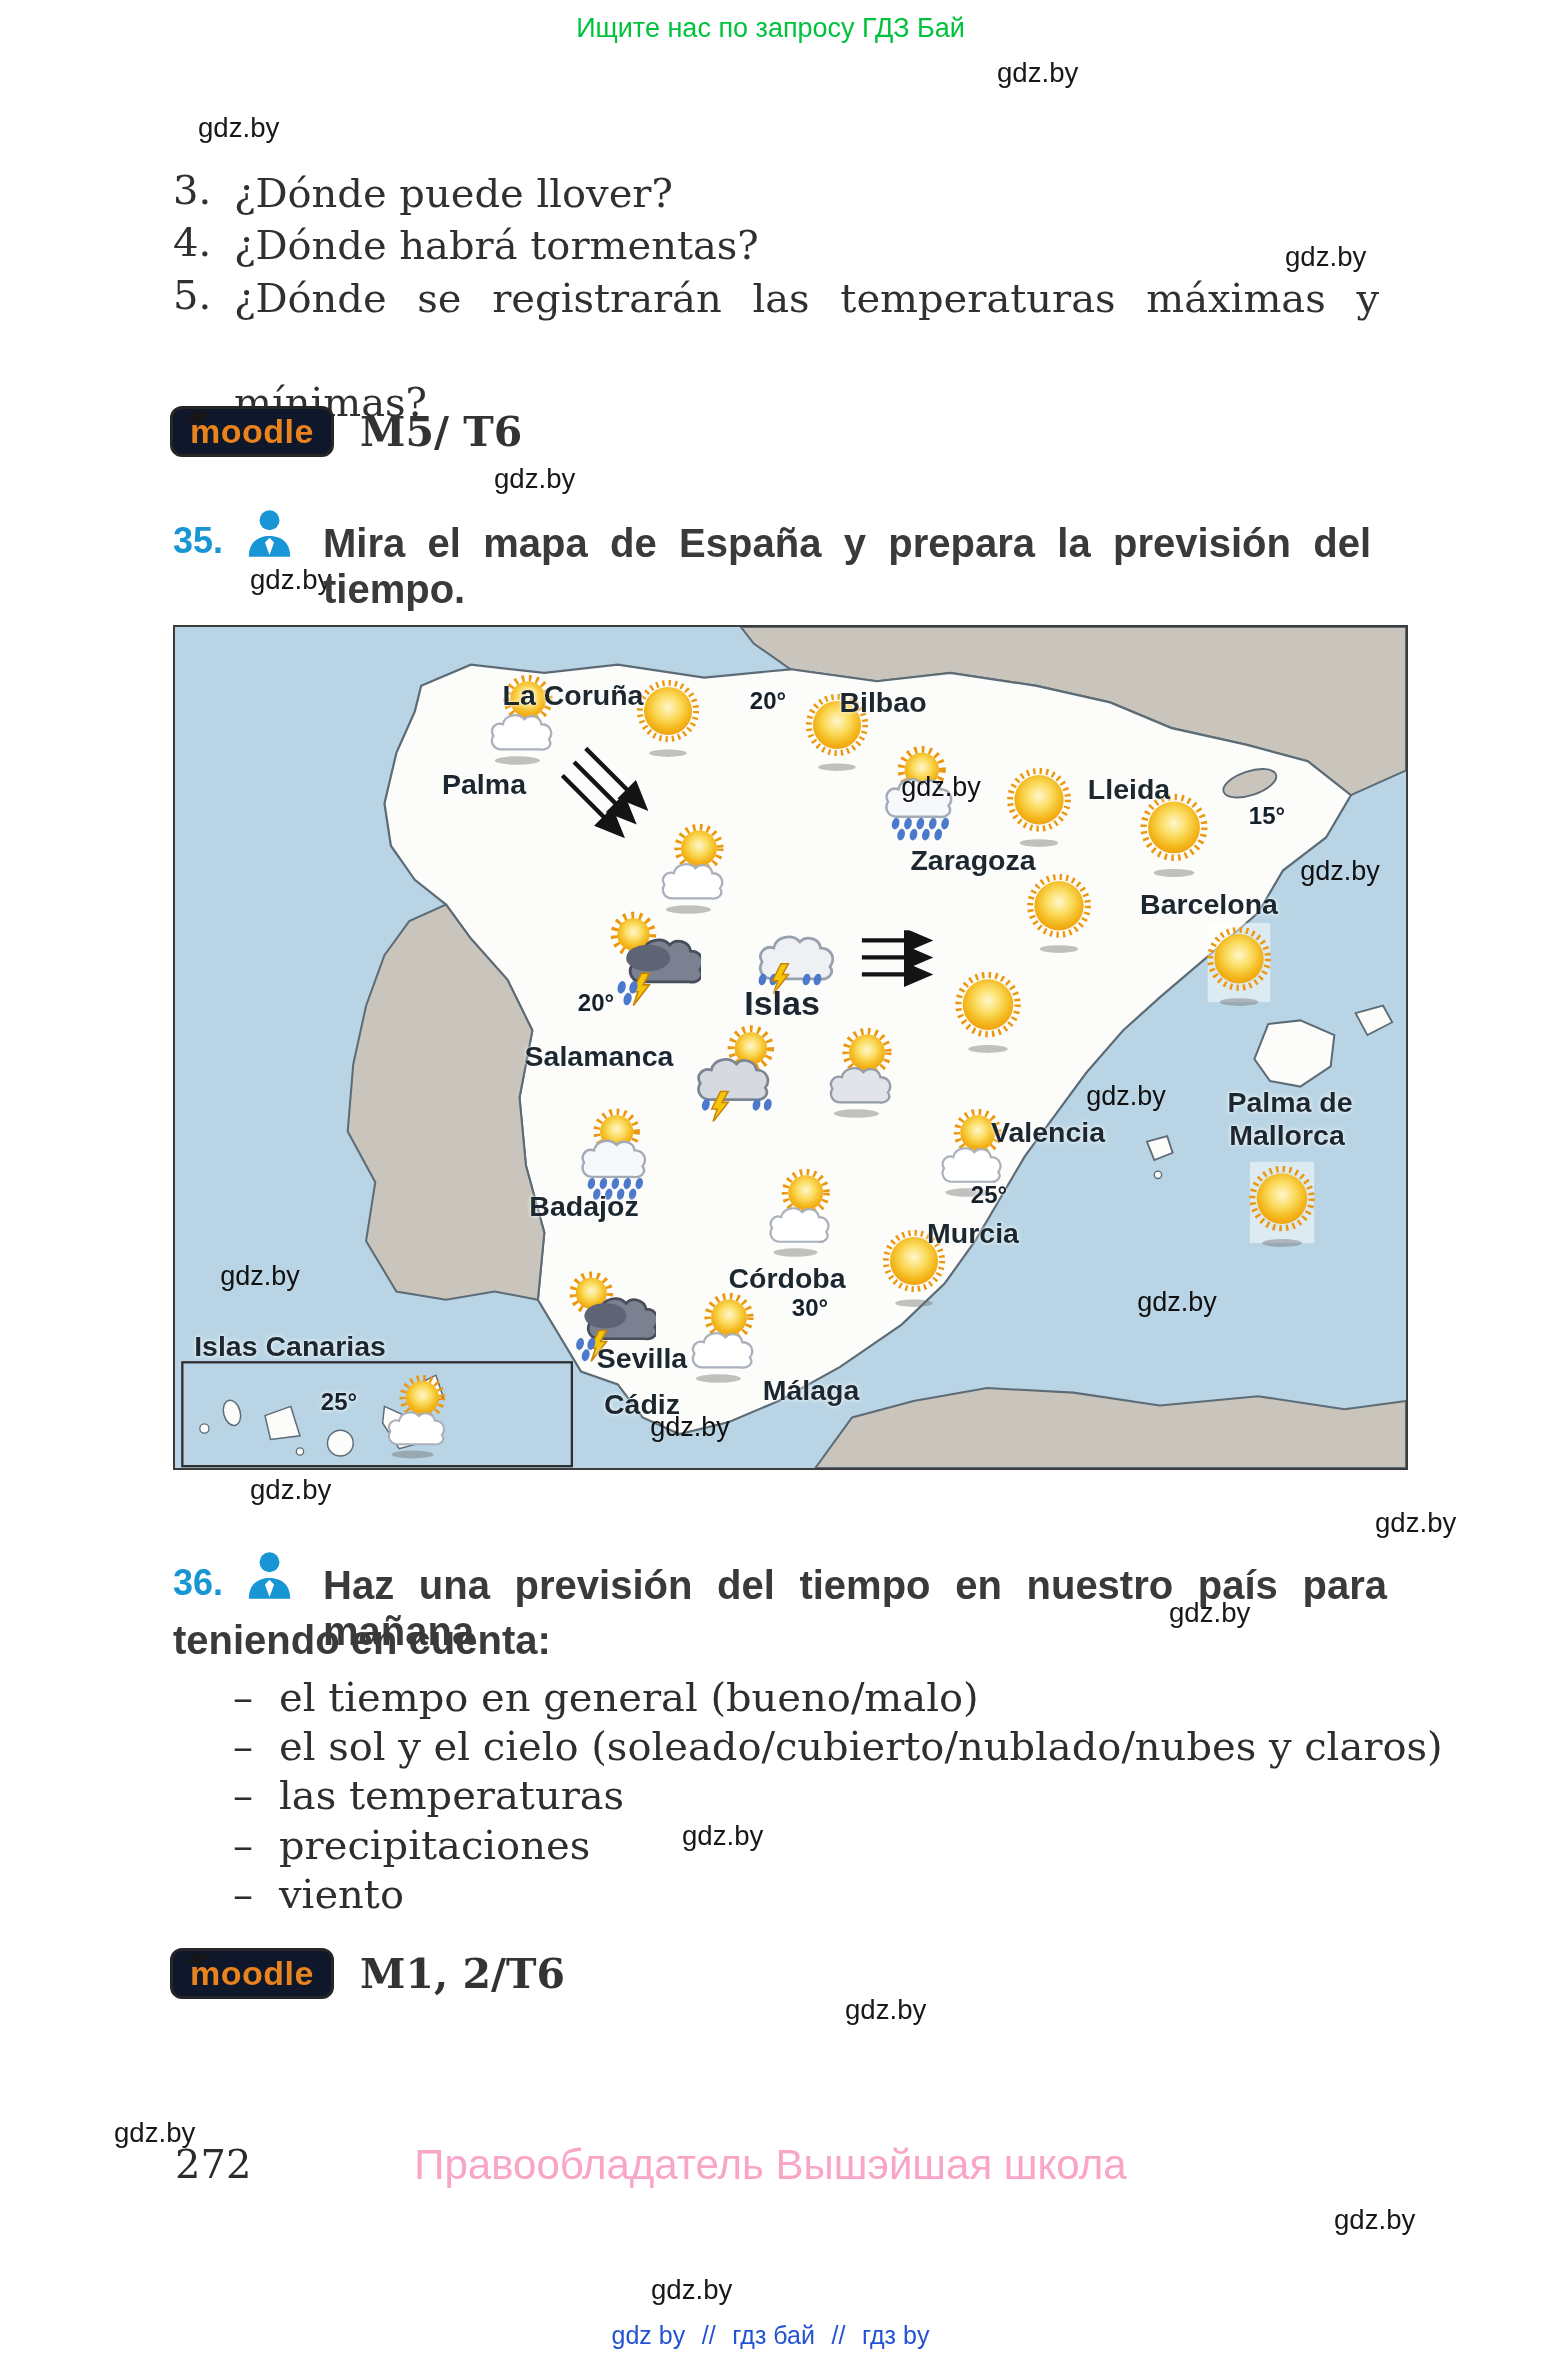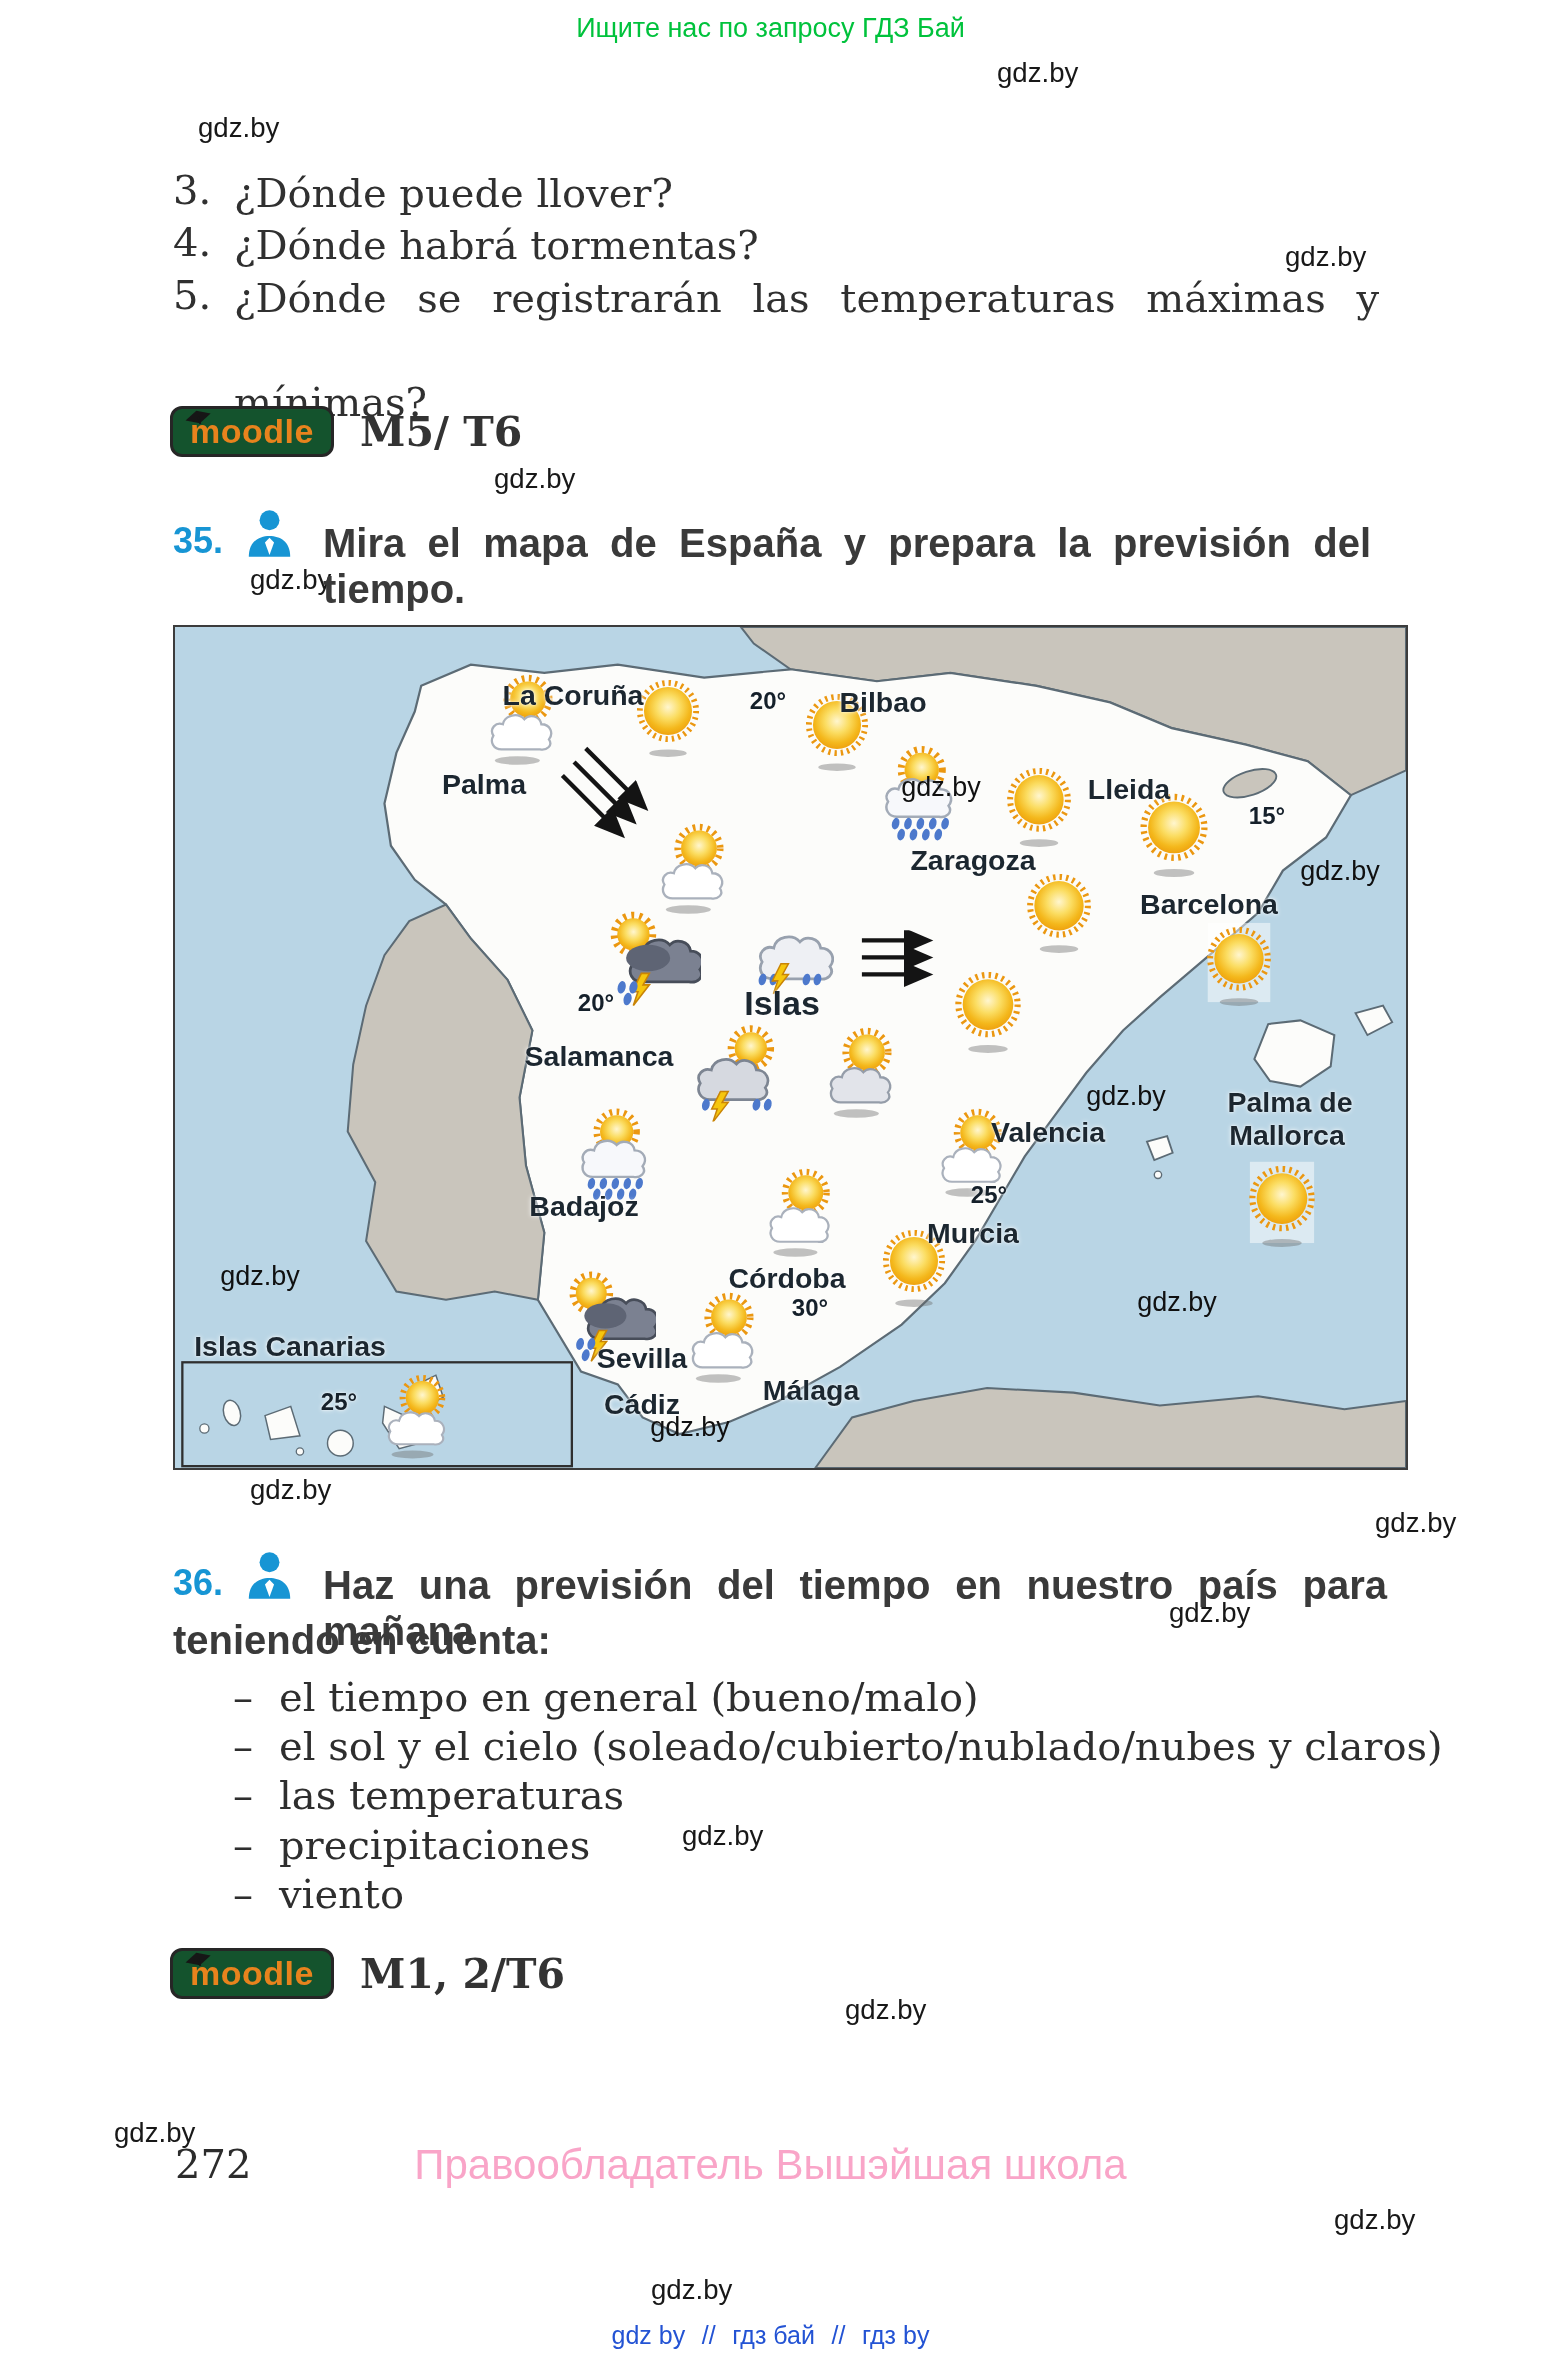--- a/index.html
+++ b/index.html
@@ -13,21 +13,21 @@
         font:40px "DejaVu Serif","Liberation Serif",serif;color:#303030;}
   .q-row{position:absolute;left:0;width:100%;}
   .q-num{position:absolute;left:0;top:0;}
   .q-lines{margin-left:61px;}
   .q-line{line-height:52px;}
   .just{text-align:justify;}
   .just::after{content:"";display:inline-block;width:100%;}
   
   .moodle-row{position:absolute;left:170px;display:flex;align-items:center;gap:26px;}
   #moodle1{top:406px;} #moodle2{top:1948px;}
-  .moodle-box{width:164px;height:51px;border:3.2px solid #262626;border-radius:12px;background:#14532d;
+  .moodle-box{width:164px;height:51px;border:3.2px solid #262626;border-radius:12px;background:#0f172a;
         display:flex;align-items:center;justify-content:center;position:relative;box-sizing:border-box;}
   .moodle-word{font-weight:bold;font-size:34px;color:#e8831d;letter-spacing:0.5px;
         font-family:"Liberation Sans",sans-serif;}
   .moodle-cap{position:absolute;left:11px;top:0px;width:29px;transform:rotate(-16deg);}
   .moodle-ref{font:bold 41px "DejaVu Serif","Liberation Serif",serif;color:#333;}
   
   .ex-num{position:absolute;font:bold 36px "Liberation Sans",sans-serif;color:#1795d4;}
   .ex-icon{position:absolute;width:53px;height:53px;}
   .ex-text{position:absolute;font-weight:bold;font-size:40px;color:#3a3a3a;line-height:46px;
         font-family:"Liberation Sans",sans-serif;}

